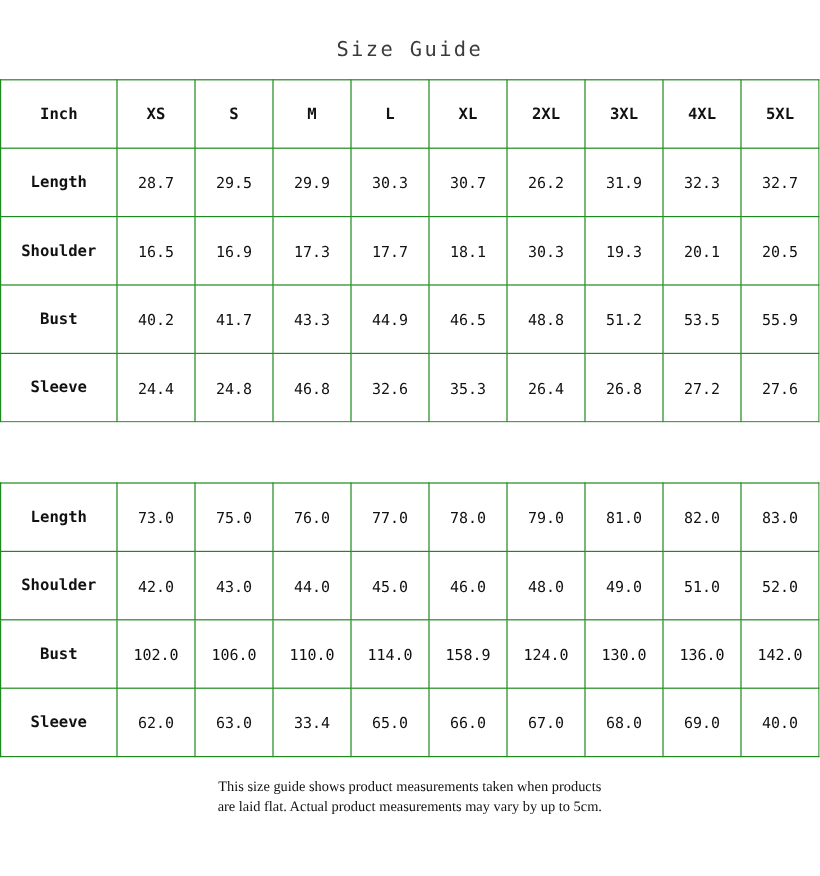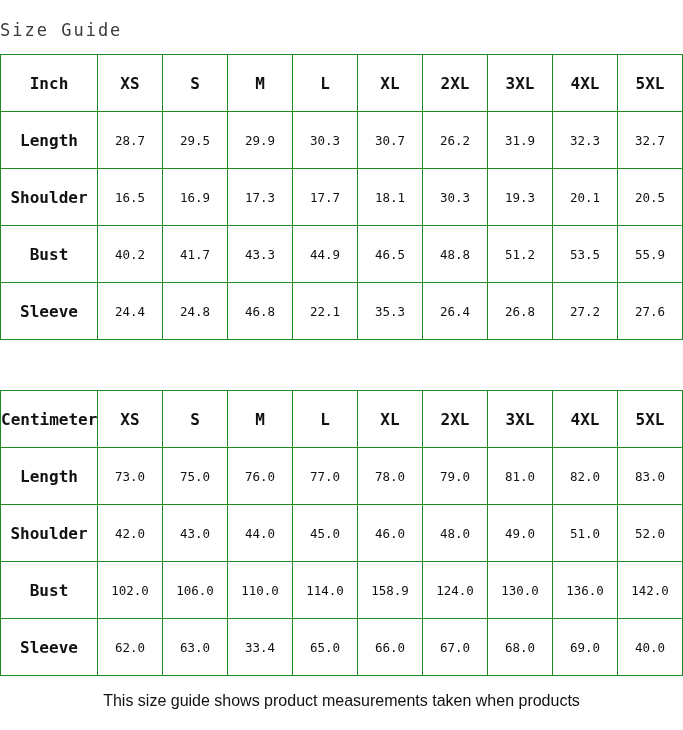--- a/index.html
+++ b/index.html
@@ -14,25 +14,25 @@
     color: #000000;
     overflow: hidden;
   }
   .page {
     position: relative;
     width: 683px;
     height: 730px;
     box-sizing: border-box;
   }
   .title {
-    text-align: left;
+    text-align: center;
     font-size: 17px;
     letter-spacing: 2px;
     color: #3b3b3b;
-    padding-top: 20px;
+    padding-top: 32px;
     padding-bottom: 14px;
     font-family: "DejaVu Sans Mono", monospace;
   }
   table.size-table {
     border-collapse: collapse;
     width: 683px;
     table-layout: fixed;
   }
   table.size-table td,
   table.size-table th {
@@ -42,39 +42,39 @@
     vertical-align: middle;
     font-size: 12.5px;
     font-weight: normal;
     font-family: "DejaVu Sans Mono", monospace;
     color: #111111;
     padding: 0;
   }
   table.size-table .hdr-cell,
   table.size-table .row-label {
     font-weight: bold;
-    font-size: 16px;
+    font-size: 13px;
   }
   table.size-table col.first {
     width: 97px;
   }
   table.size-table col.rest {
     width: 65px;
   }
   .gap {
     height: 50px;
     width: 683px;
     background: #ffffff;
   }
   .footnote {
     text-align: center;
-    font-size: 16px;
+    font-size: 12px;
     line-height: 17px;
     padding-top: 16px;
-    font-family: Liberation Sans, sans-serif;
+    font-family: Liberation Serif, serif;
     color: #111111;
   }
   .footnote div {
     white-space: nowrap;
   }
 </style>
 </head>
 <body>
 
 <div class="page">
@@ -141,21 +141,21 @@
         <td>48.8</td>
         <td>51.2</td>
         <td>53.5</td>
         <td>55.9</td>
       </tr>
       <tr>
         <td class="row-label">Sleeve</td>
         <td>24.4</td>
         <td>24.8</td>
         <td>46.8</td>
-        <td>22.1</td>
+        <td>32.6</td>
         <td>35.3</td>
         <td>26.4</td>
         <td>26.8</td>
         <td>27.2</td>
         <td>27.6</td>
       </tr>
     </tbody>
   </table>
 
   <div class="gap"></div>
@@ -167,32 +167,20 @@
         <col class="rest">
         <col class="rest">
         <col class="rest">
       <col class="rest">
         <col class="rest">
         <col class="rest">
         <col class="rest">
         <col class="rest">
     </colgroup>
     <tbody>
-      <tr>
-        <td class="hdr-cell">Centimeter</td>
-        <td class="hdr-cell">XS</td>
-        <td class="hdr-cell">S</td>
-        <td class="hdr-cell">M</td>
-        <td class="hdr-cell">L</td>
-        <td class="hdr-cell">XL</td>
-        <td class="hdr-cell">2XL</td>
-        <td class="hdr-cell">3XL</td>
-        <td class="hdr-cell">4XL</td>
-        <td class="hdr-cell">5XL</td>
-      </tr>
       <tr>
         <td class="row-label">Length</td>
         <td>73.0</td>
         <td>75.0</td>
         <td>76.0</td>
         <td>77.0</td>
         <td>78.0</td>
         <td>79.0</td>
         <td>81.0</td>
         <td>82.0</td>
@@ -232,15 +220,16 @@
         <td>67.0</td>
         <td>68.0</td>
         <td>69.0</td>
         <td>40.0</td>
       </tr>
     </tbody>
   </table>
 
   <div class="footnote">
     <div>This size guide shows product measurements taken when products</div>
+    <div>are laid flat. Actual product measurements may vary by up to 5cm.</div>
   </div>
 
 </div>
 
 </body></html>

